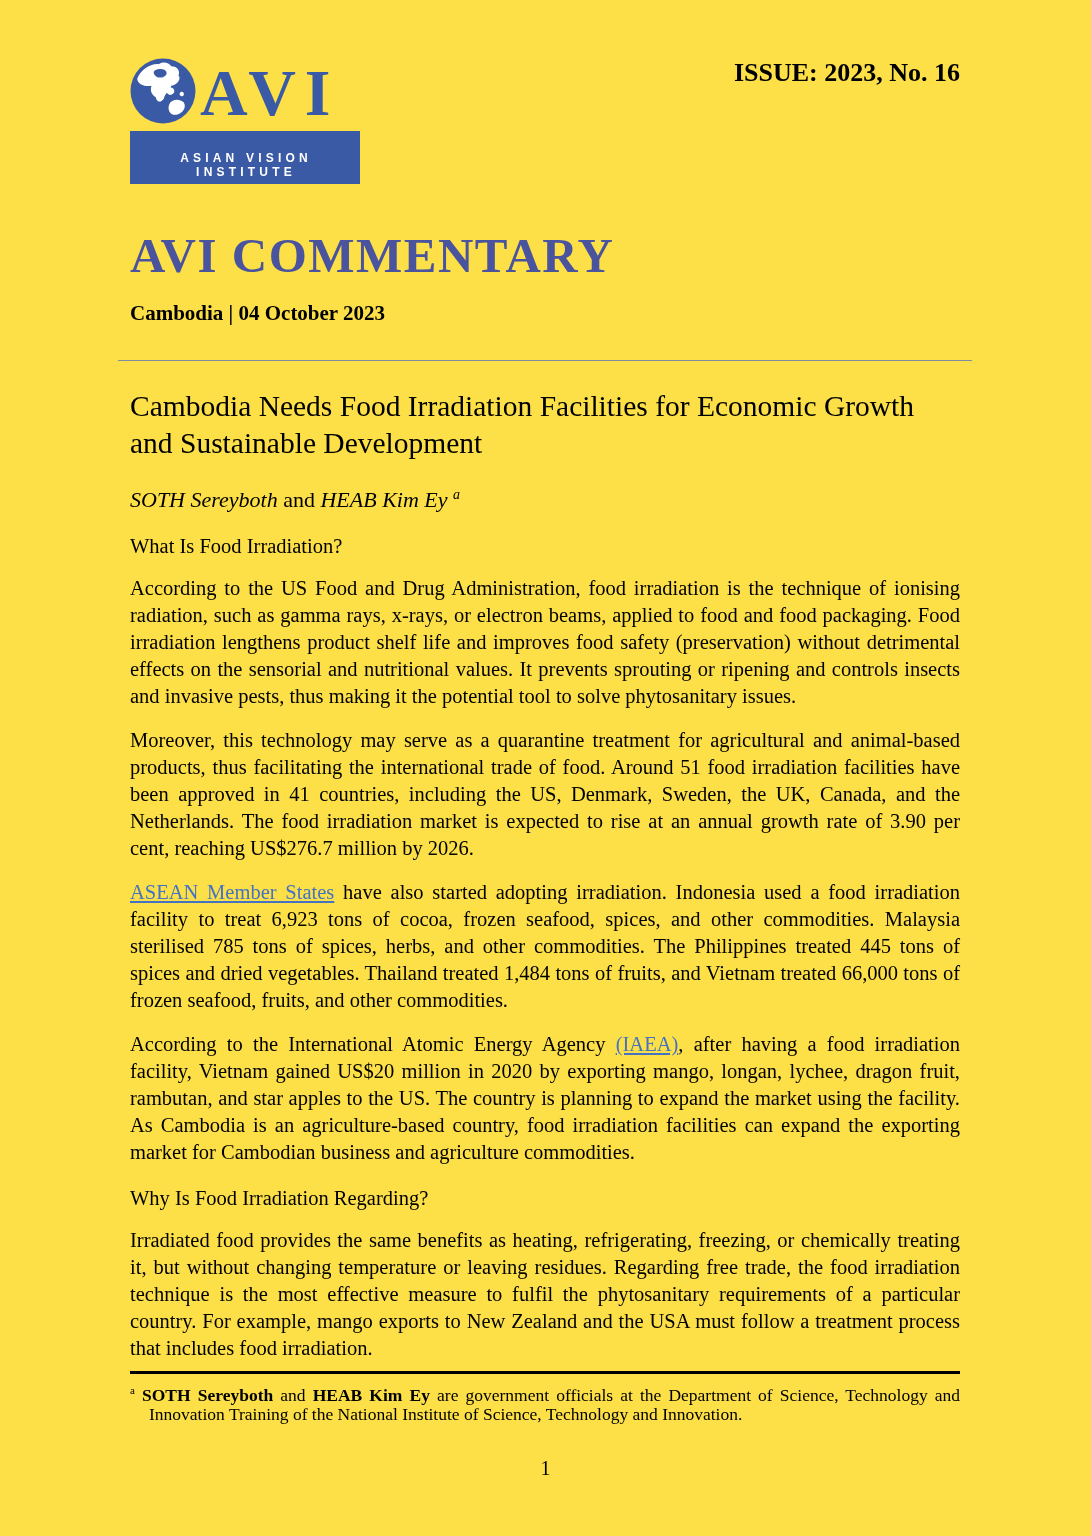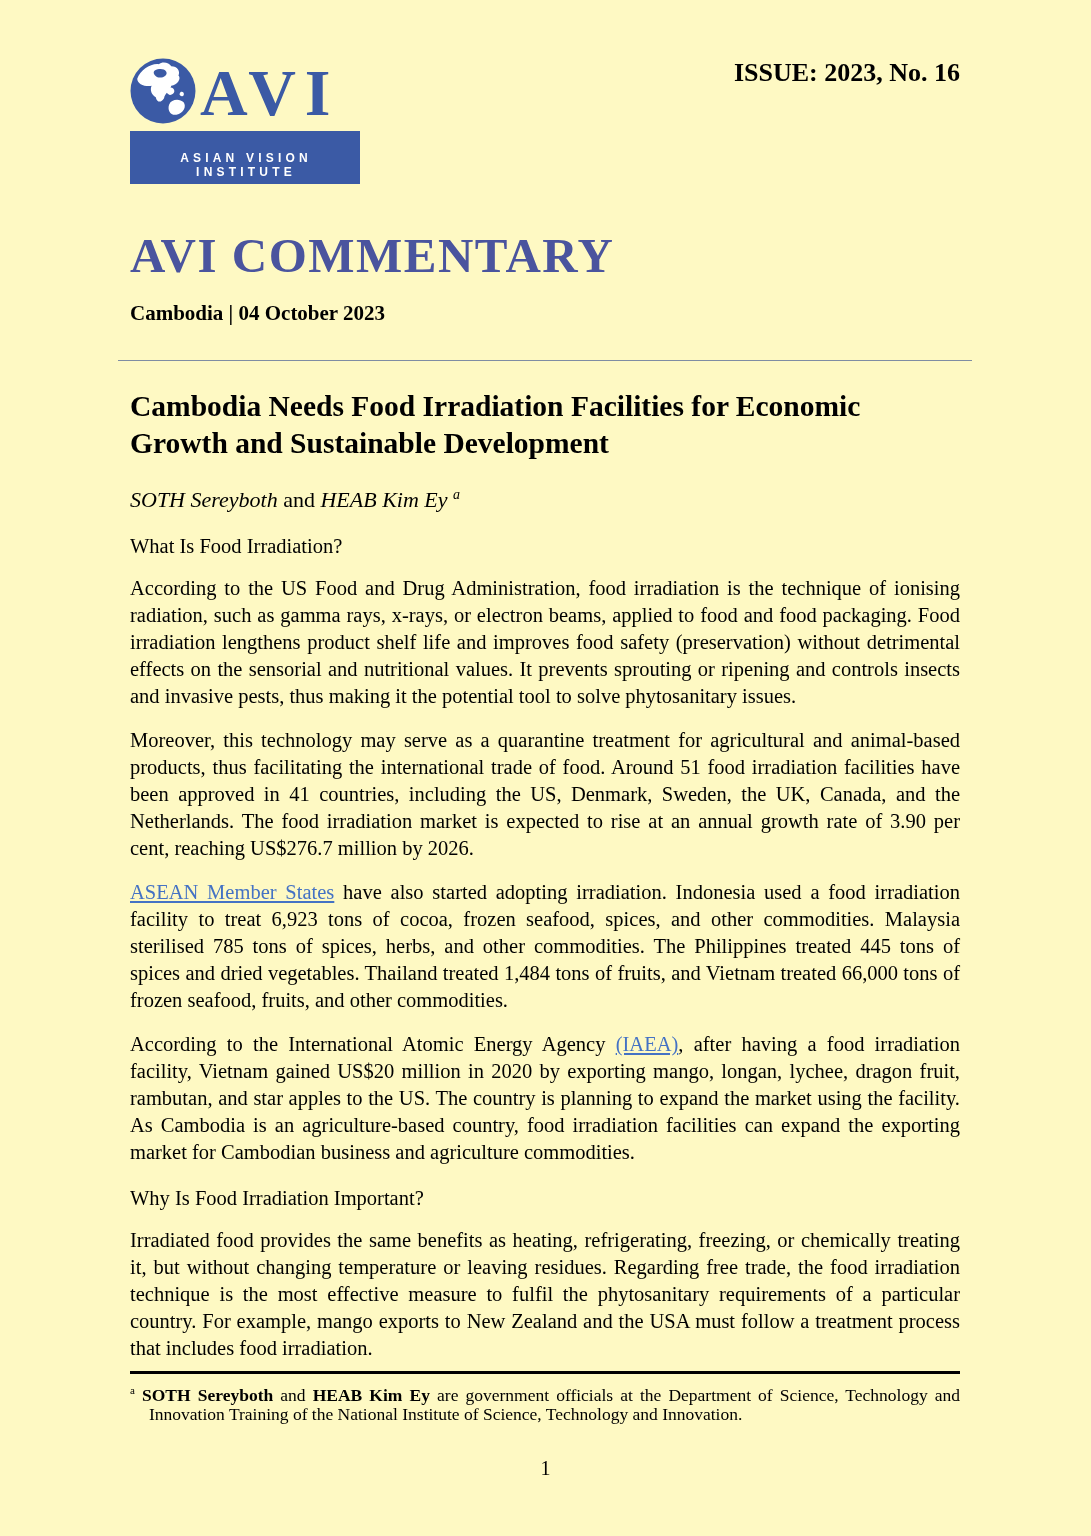--- a/index.html
+++ b/index.html
@@ -1,17 +1,17 @@
 <!DOCTYPE html>
 <html style="--brand-blue: #3B5AA5; --masthead-blue: #4A549E; --link-blue: #4472C4; --divider-gray: #7F8DA3; --footnote-rule: #000000; --text: #000000;"><head>
 <meta charset="utf-8">
 <style>
   html,body{margin:0;padding:0;background:#e8e8e8;}
   .page{
-    width:1091px;height:1536px;margin:0 auto;background:#fef9c3;
+    width:1091px;height:1536px;margin:0 auto;background:#fde047;
     position:relative;box-sizing:border-box;
     padding:58px 131px 0 130px;
     font-family:"Liberation Serif","DejaVu Serif",serif;
     color:#000;
   }
   
   .doc-header{display:flex;justify-content:space-between;align-items:flex-start;}
   .logo{width:230px;}
   .logo-top{display:flex;align-items:flex-end;}
   .globe{width:66px;height:66px;flex:0 0 auto;}
@@ -28,21 +28,21 @@
   }
   .issue{font-size:26px;font-weight:bold;white-space:nowrap;}
   
   .masthead-title{
     margin:46px 0 0;font-size:49px;font-weight:bold;letter-spacing:1.5px;
     color:var(--masthead-blue,#4A549E);line-height:1.05;
   }
   .dateline{font-size:21px;font-weight:bold;margin-top:20px;}
   .thin-rule{border:none;border-top:1.5px solid var(--divider-gray,#7F8DA3);margin:34px -12px 0 -12px;height:0;}
   
-  .article-title{font-size:29.5px;font-weight:bold;line-height:37px;margin:27px 0 0;}
+  .article-title{font-size:29.5px;font-weight:normal;line-height:37px;margin:27px 0 0;}
   .byline{font-size:22px;margin-top:25px;}
   .byline .it{font-style:italic;}
   .byline sup{font-style:italic;font-size:14px;}
   .section-heading{font-size:20.5px;font-weight:normal;margin:21px 0 0;}
   p.body{
     font-size:20.5px;line-height:27px;margin:17px 0 0;
     text-align:justify;
   }
   a.link{color:var(--link-blue,#4472C4);text-decoration:underline;cursor:pointer;}
   
@@ -98,21 +98,21 @@
   <h3 class="section-heading">What Is Food Irradiation?</h3>
 
   <p class="body">According to the US Food and Drug Administration, food irradiation is the technique of ionising radiation, such as gamma rays, x-rays, or electron beams, applied to food and food packaging. Food irradiation lengthens product shelf life and improves food safety (preservation) without detrimental effects on the sensorial and nutritional values. It prevents sprouting or ripening and controls insects and invasive pests, thus making it the potential tool to solve phytosanitary issues.</p>
 
   <p class="body">Moreover, this technology may serve as a quarantine treatment for agricultural and animal-based products, thus facilitating the international trade of food. Around 51 food irradiation facilities have been approved in 41 countries, including the US, Denmark, Sweden, the UK, Canada, and the Netherlands. The food irradiation market is expected to rise at an annual growth rate of 3.90 per cent, reaching US$276.7 million by 2026.</p>
 
   <p class="body"><a class="link">ASEAN Member States</a><span> have also started adopting irradiation. Indonesia used a food irradiation facility to treat 6,923 tons of cocoa, frozen seafood, spices, and other commodities. Malaysia sterilised 785 tons of spices, herbs, and other commodities. The Philippines treated 445 tons of spices and dried vegetables. Thailand treated 1,484 tons of fruits, and Vietnam treated 66,000 tons of frozen seafood, fruits, and other commodities.</span></p>
 
   <p class="body"><span>According to the International Atomic Energy Agency </span><a class="link">(IAEA)</a><span>, after having a food irradiation facility, Vietnam gained US$20 million in 2020 by exporting mango, longan, lychee, dragon fruit, rambutan, and star apples to the US. The country is planning to expand the market using the facility. As Cambodia is an agriculture-based country, food irradiation facilities can expand the exporting market for Cambodian business and agriculture commodities.</span></p>
 
-  <h3 class="section-heading">Why Is Food Irradiation Important?</h3>
+  <h3 class="section-heading">Why Is Food Irradiation Regarding?</h3>
 
   <p class="body">Irradiated food provides the same benefits as heating, refrigerating, freezing, or chemically treating it, but without changing temperature or leaving residues. Regarding free trade, the food irradiation technique is the most effective measure to fulfil the phytosanitary requirements of a particular country. For example, mango exports to New Zealand and the USA must follow a treatment process that includes food irradiation.</p>
 
   <hr class="footnote-rule">
 
   <div class="footnote">
     <sup>a</sup>
     <b>SOTH Sereyboth</b>
     <span>and</span>
     <b>HEAB Kim Ey</b>

